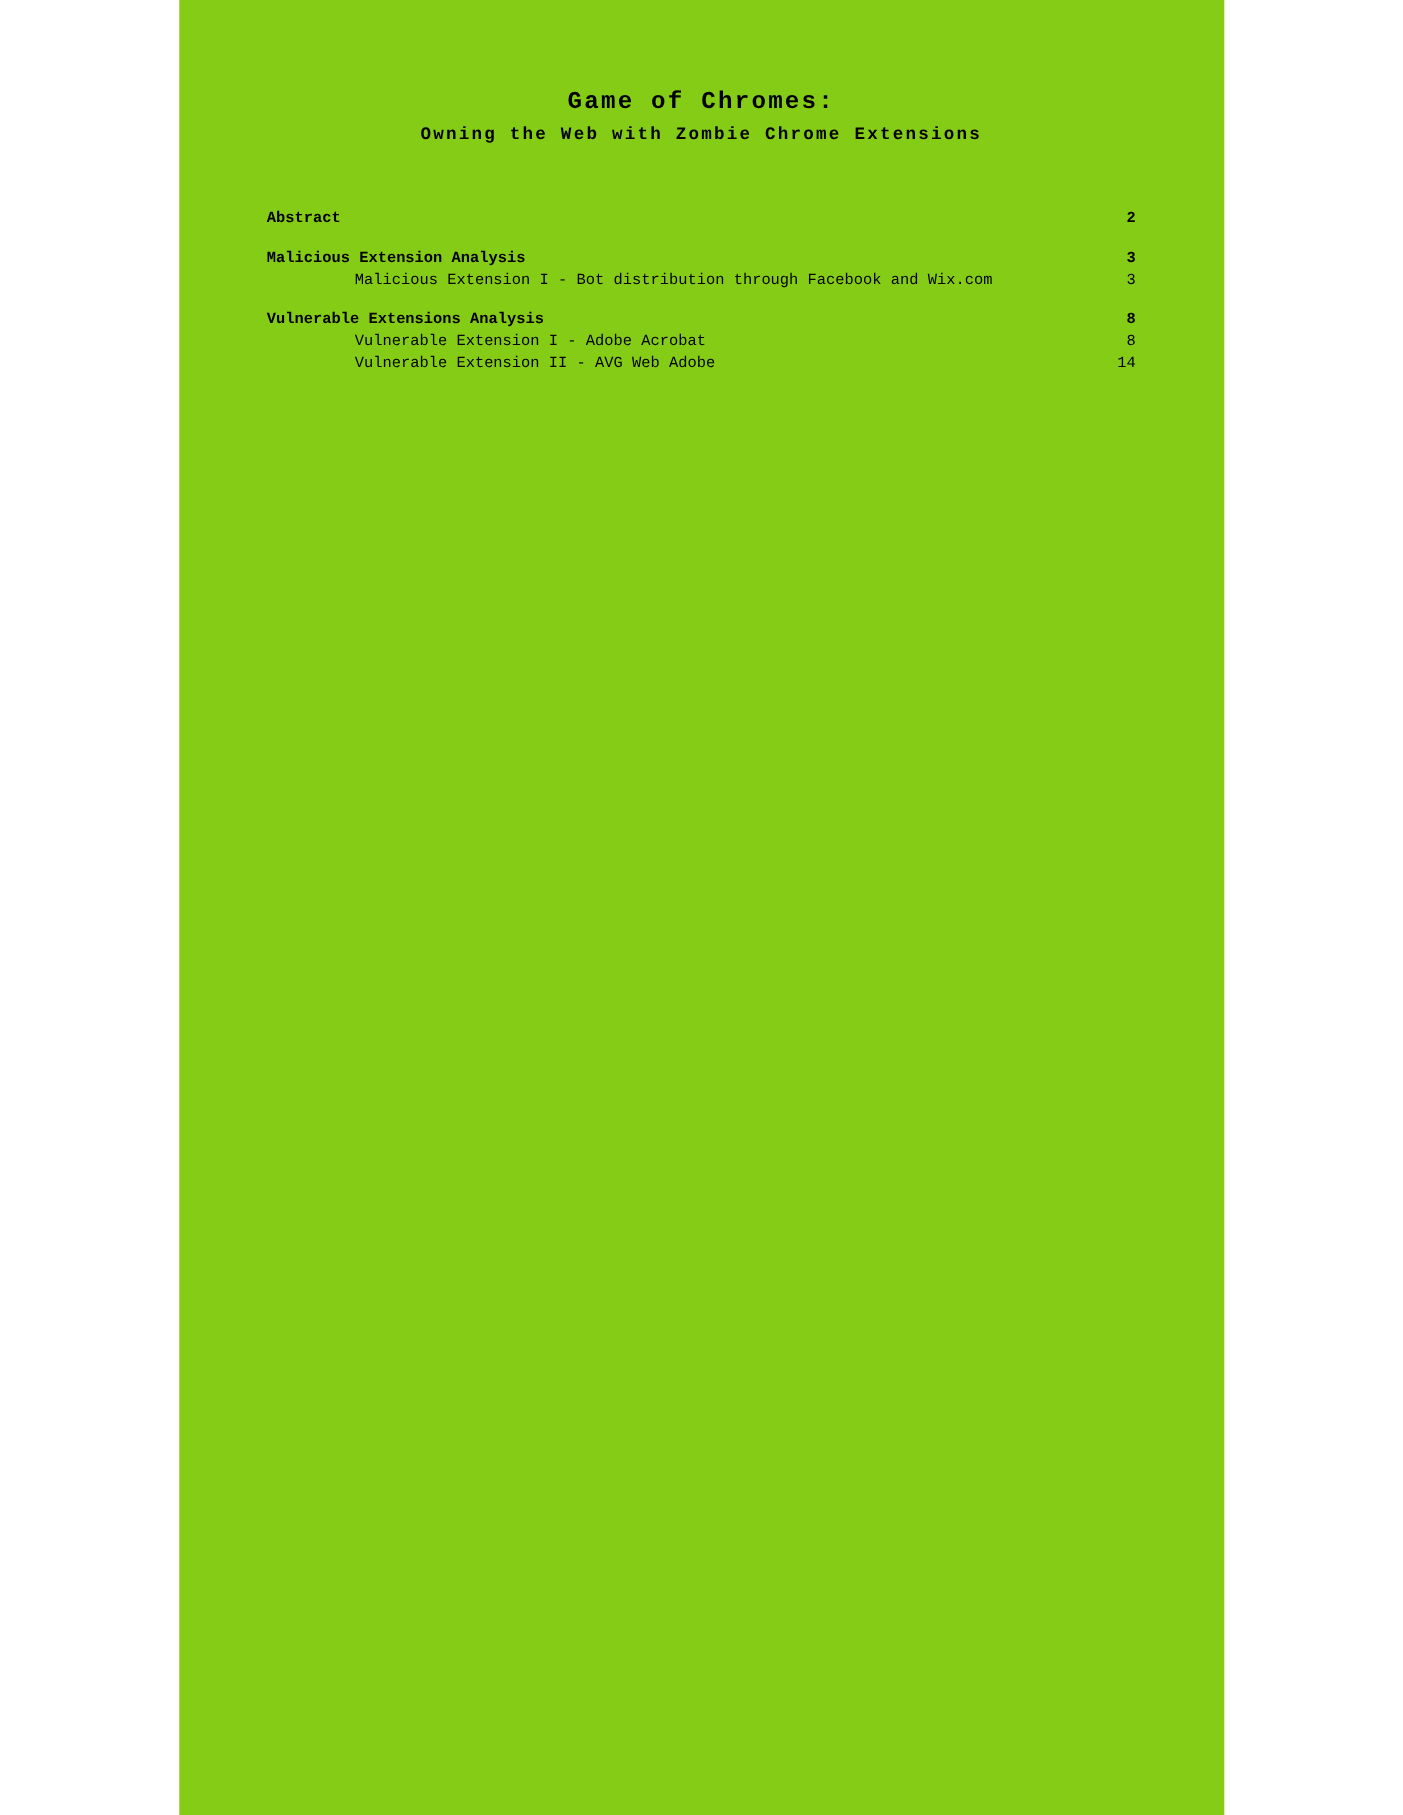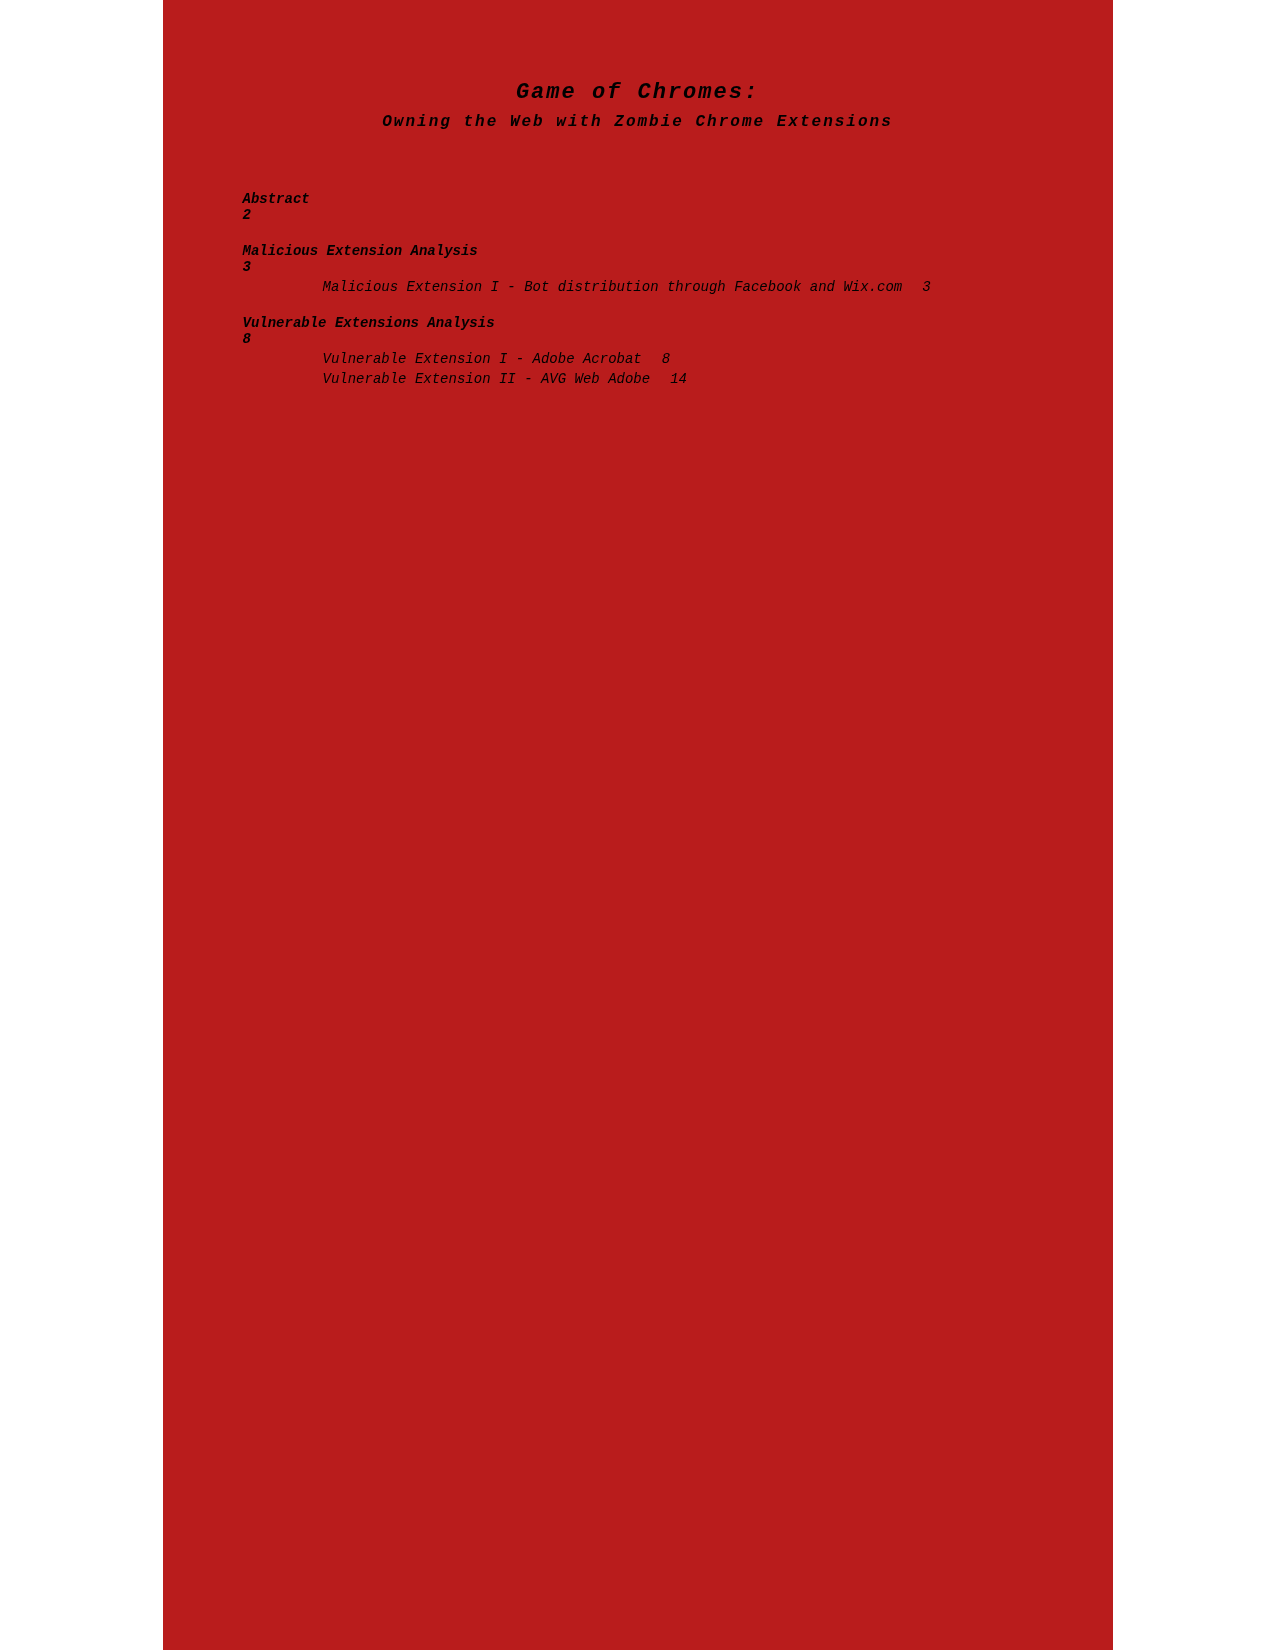--- a/index.html
+++ b/index.html
@@ -14,23 +14,22 @@
       width: 1275px;
       min-height: 1650px;
       display: flex;
       justify-content: center;
       align-items: flex-start;
     }
 
     .page {
       width: 950px;
       min-height: 1650px;
-      background: #b91c1c;
+      background: #84cc16;
       padding: 80px 80px 80px 80px;
-      font-style: italic;
     }
 
     .title-block {
       text-align: center;
       margin-bottom: 60px;
     }
 
     .title-main {
       font-size: 22px;
       font-weight: bold;
@@ -52,35 +51,35 @@
     .toc-section {
       margin-bottom: 20px;
     }
 
     .toc-header-row {
       display: flex;
       justify-content: space-between;
       align-items: baseline;
       border-bottom: none;
       margin-bottom: 4px;
-      flex-direction: column;
     }
 
     .toc-header-label {
       font-size: 14px;
       font-weight: bold;
     }
 
     .toc-header-page {
       font-size: 14px;
       font-weight: bold;
     }
 
     .toc-item-row {
       display: flex;
+      justify-content: space-between;
       align-items: baseline;
       padding-left: 80px;
       margin-bottom: 4px;
       gap: 20px;
     }
 
     .toc-item-label {
       font-size: 14px;
       font-weight: normal;
     }

